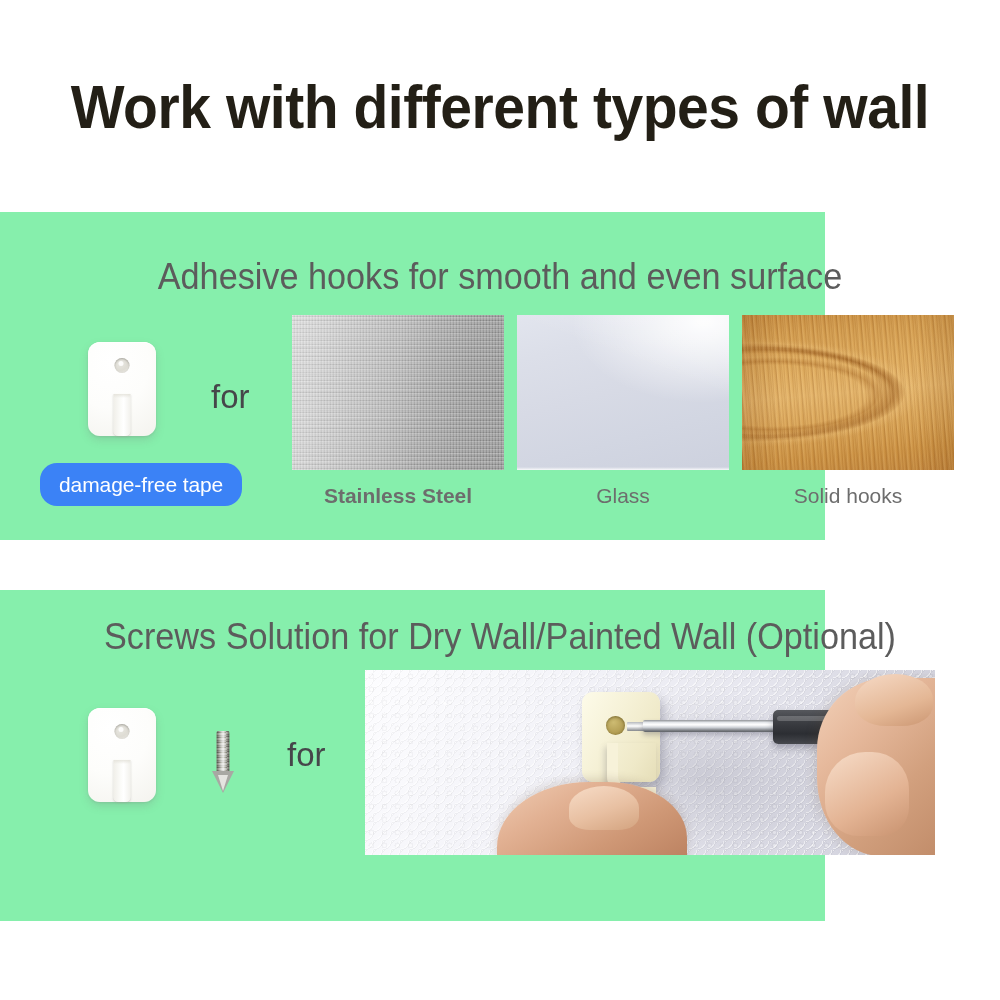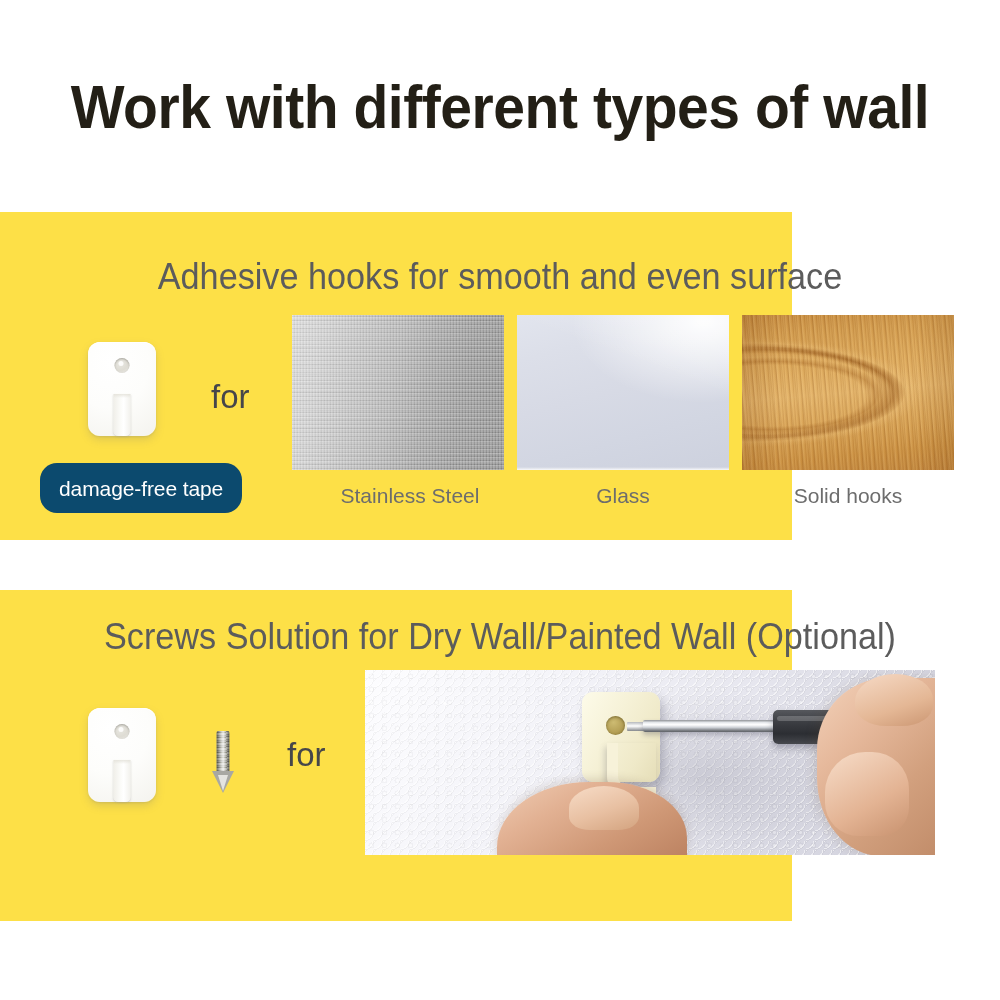--- a/index.html
+++ b/index.html
@@ -33,21 +33,22 @@
     transform: scaleX(0.92);
     transform-origin: 50% 50%;
     white-space: nowrap;
   }
 
   
   .band {
     position: absolute;
     left: 0;
     width: 792px;
-    background: #fde047;
+    background: #86efac;
+    padding-left: 33px;
   }
   #band-adhesive { top: 212px;  height: 328px; }
   #band-screws   { top: 562px;  height: 331px; margin-top: 28px; }
 
   .band-title {
     position: absolute;
     left: 0;
     width: 1000px;
     text-align: center;
     font-family: "Liberation Sans Narrow", "Liberation Sans", "DejaVu Sans", sans-serif;
@@ -115,27 +116,27 @@
   
   #hook-screws { left: 88px; top: 708px; width: 68px; height: 94px; }
   #hook-screws .screw-hole { top: 16px; width: 15px; height: 15px; }
   #hook-screws .tab { bottom: 0; width: 17px; height: 42px; }
 
   
   .badge-tape {
     position: absolute;
     left: 40px;
     top: 463px;
-    height: 50px;
-    padding: 0 19px;
+    height: 19px;
+    padding: 12px 19px;
     display: flex;
     align-items: center;
     justify-content: center;
     border-radius: 17px;
-    background: #0c4a6e;
+    background: #3b82f6;
     color: #ffffff;
     font-family: "Liberation Sans Narrow", "Liberation Sans", "DejaVu Sans", sans-serif;
     font-size: 21px;
     line-height: 21px;
     font-weight: 400;
     white-space: nowrap;
     letter-spacing: -0.1px;
   }
 
   
@@ -348,21 +349,21 @@
     top: 484px;
     width: 212px;
     text-align: center;
     font-family: "Liberation Sans Narrow", "Liberation Sans", "DejaVu Sans", sans-serif;
     font-size: 21px;
     line-height: 24px;
     color: #6d6d6d;
     font-weight: 400;
     white-space: nowrap;
   }
-  #caption-steel { left: 304px; }
+  #caption-steel { left: 292px; font-weight: bold; }
   #caption-glass { left: 517px; }
   #caption-wood  { left: 742px; }
 
   
   .photo {
     position: absolute;
     left: 365px;
     top: 670px;
     width: 570px;
     height: 185px;

